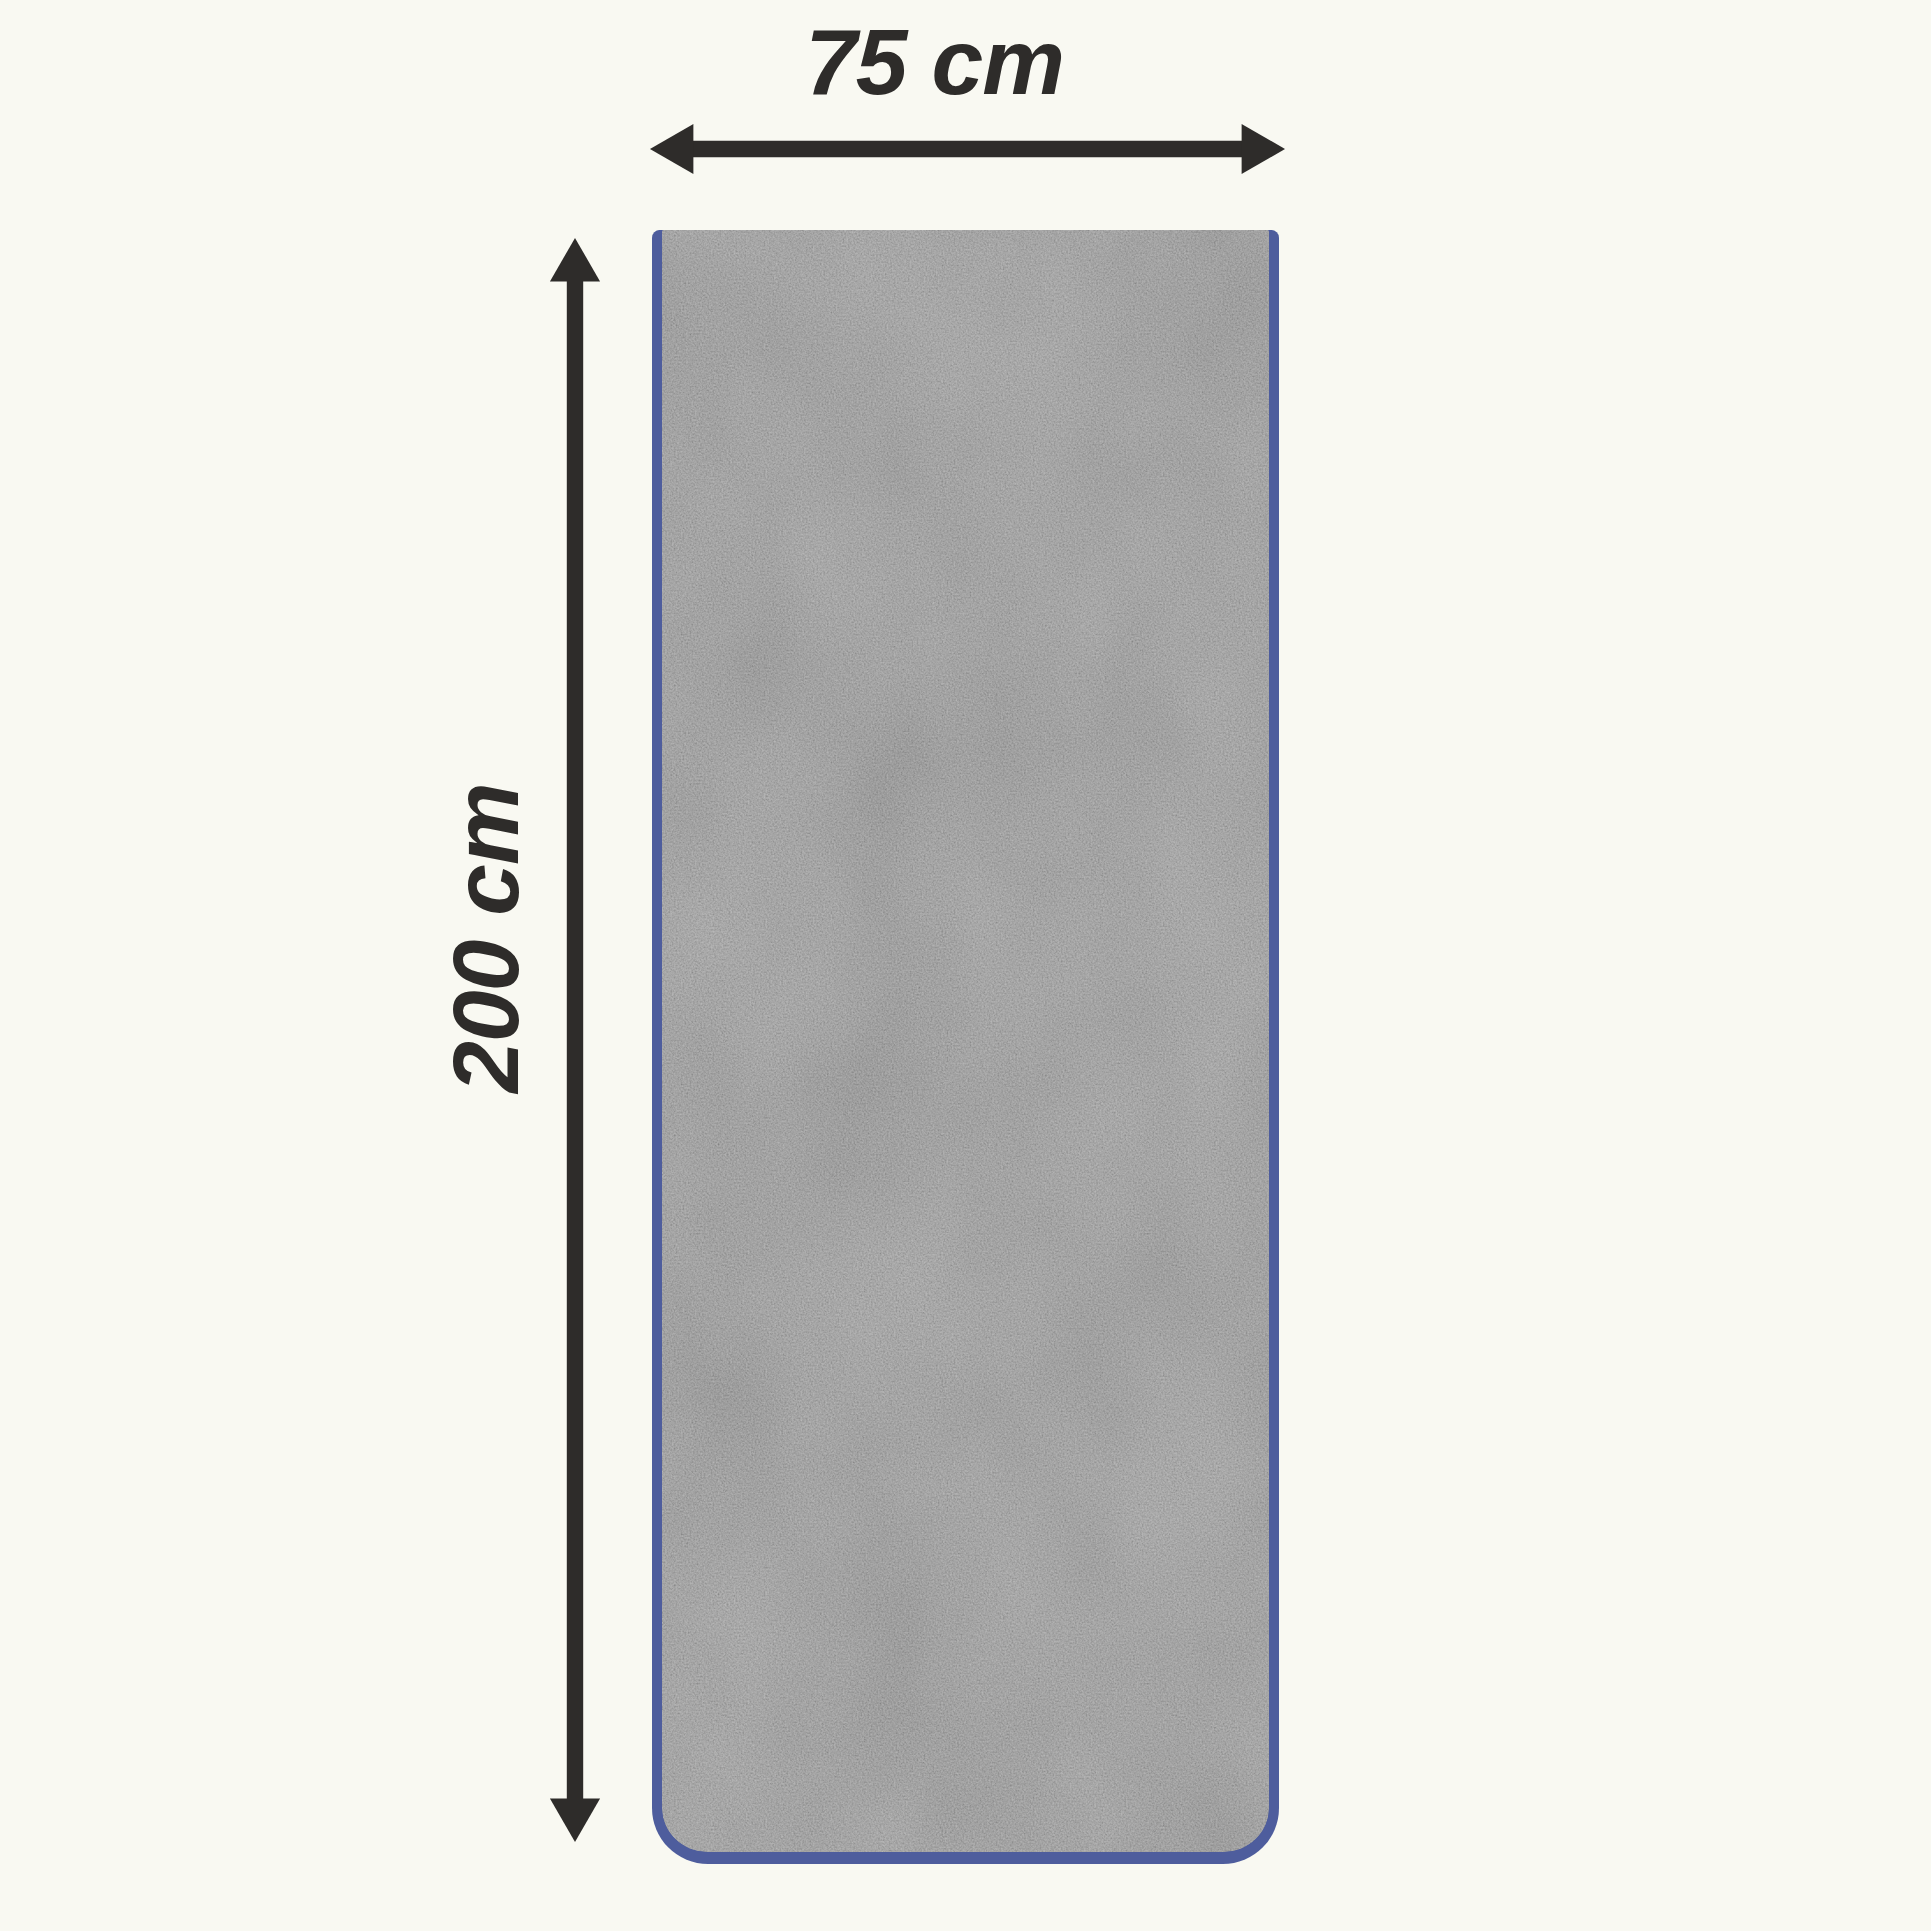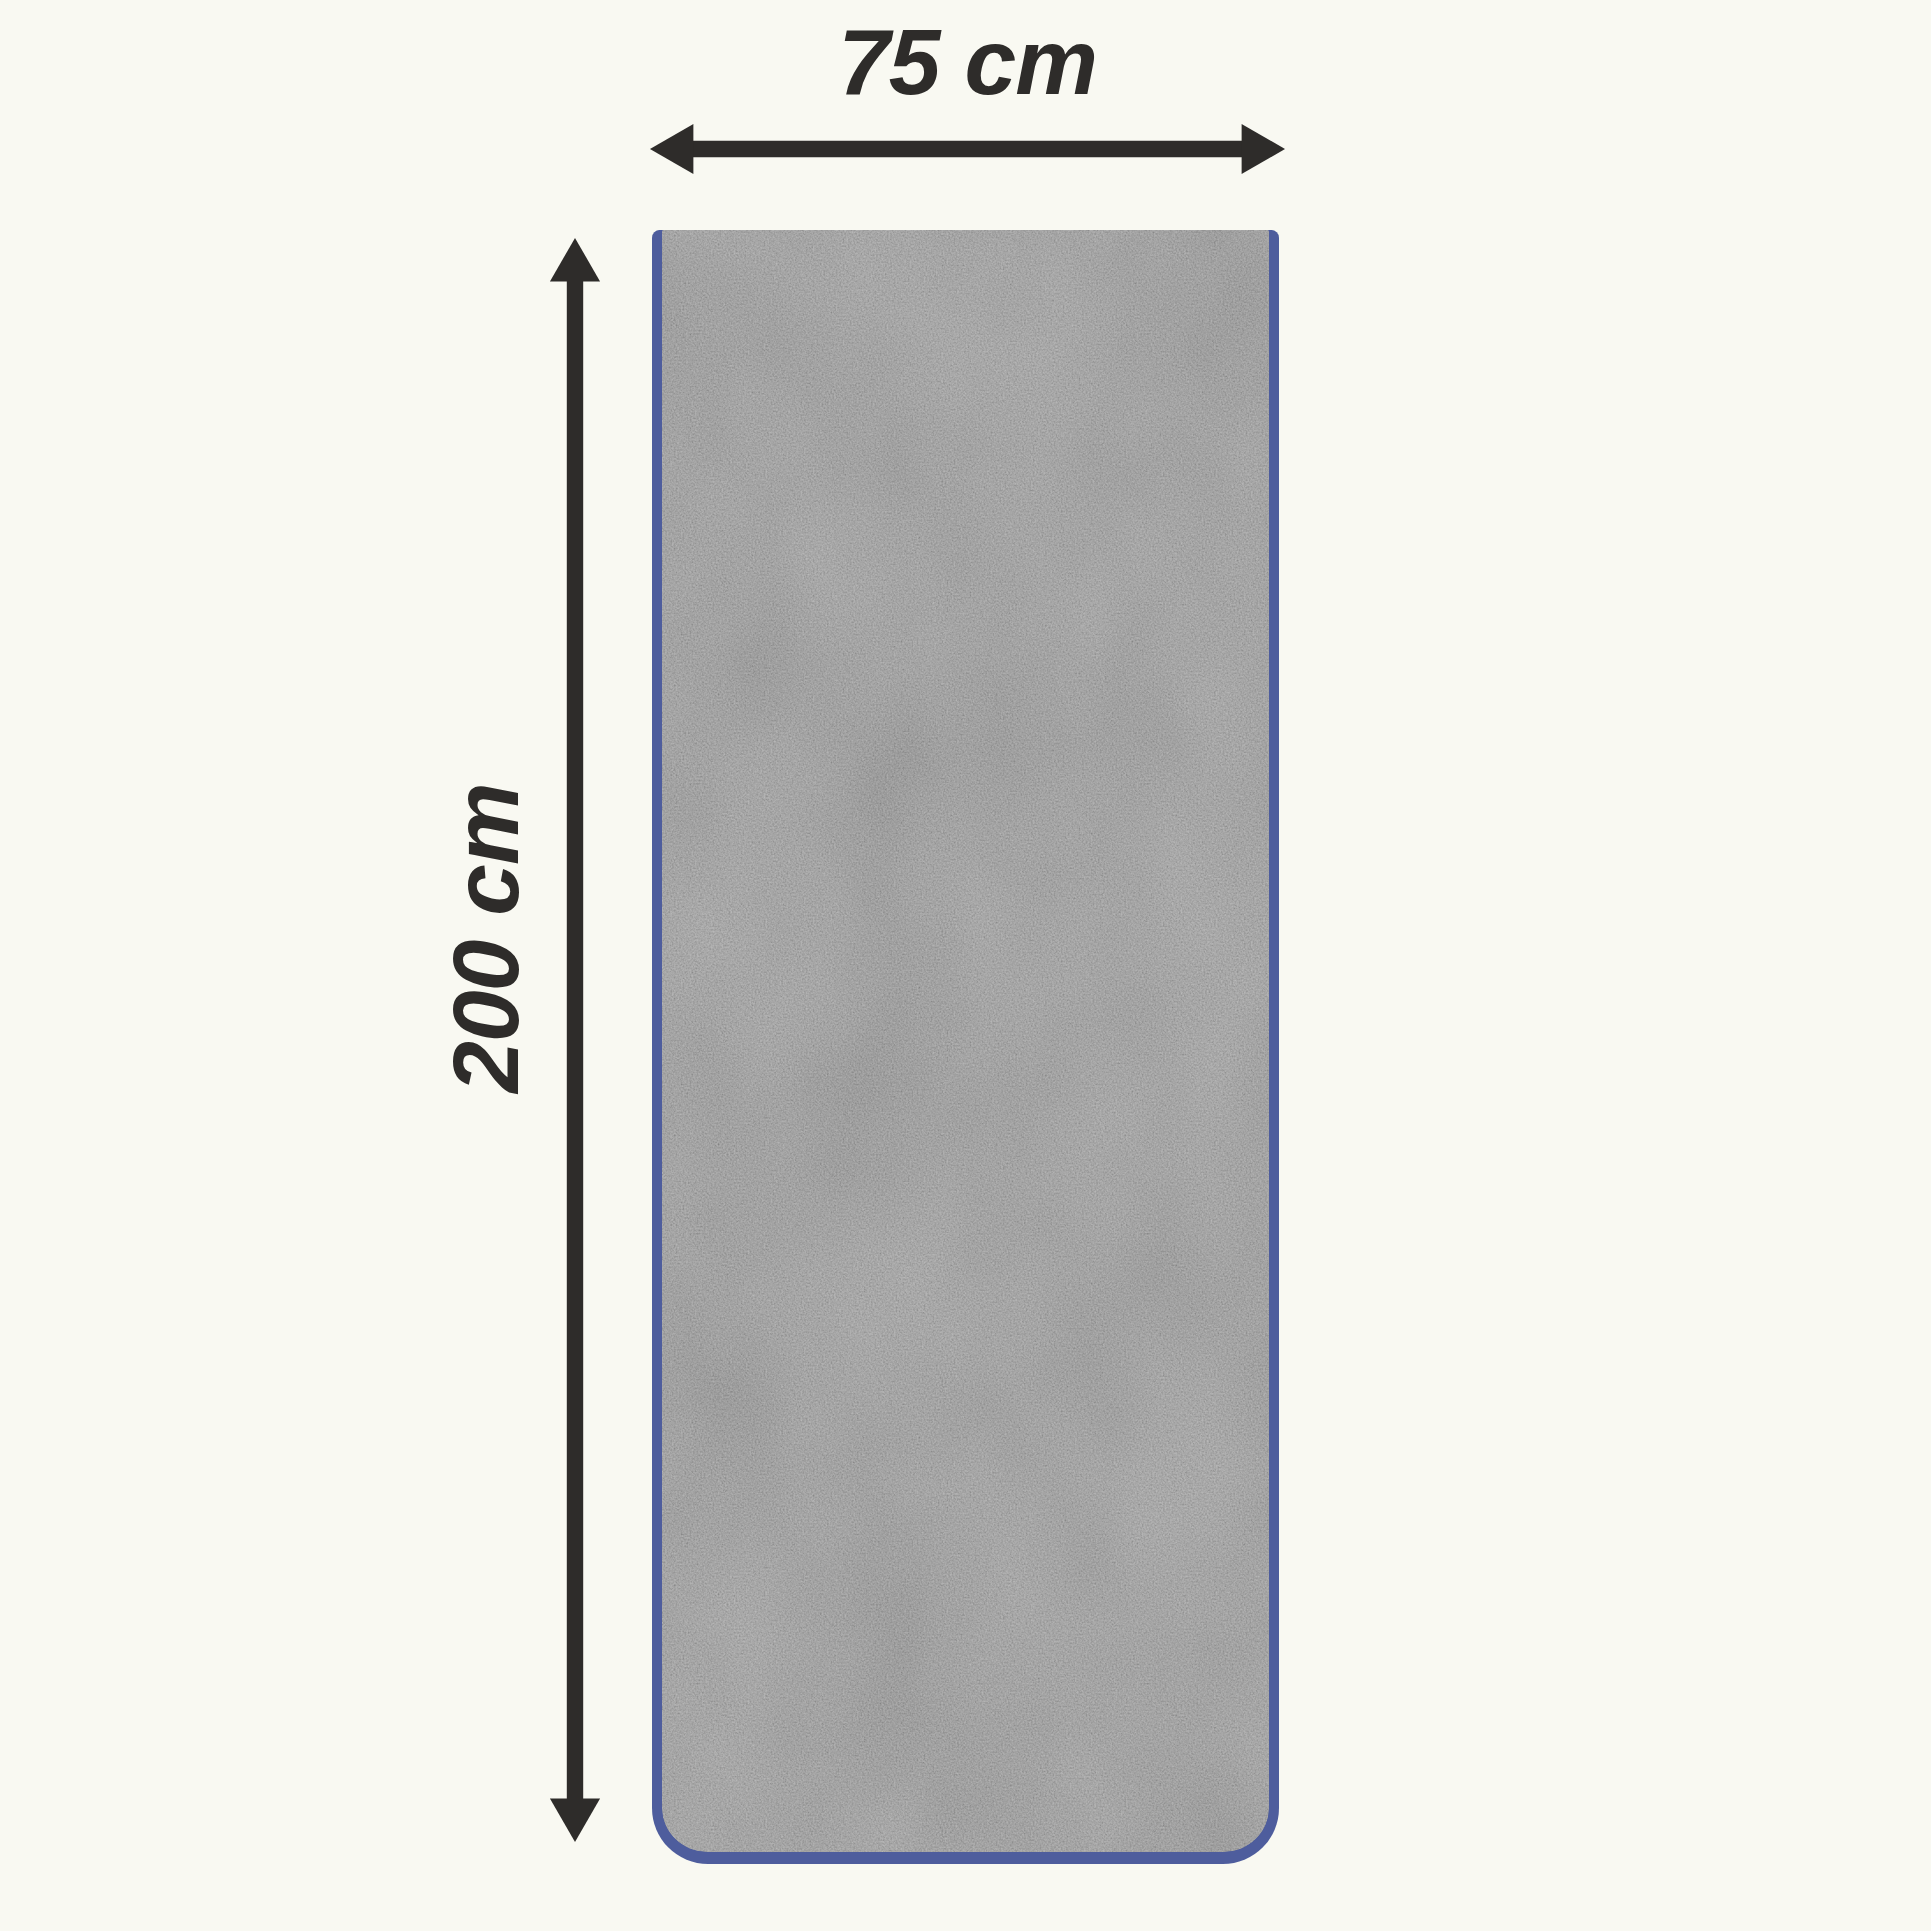--- a/index.html
+++ b/index.html
@@ -23,21 +23,21 @@
     position: absolute;
     color: var(--ink);
     font-size: 93px;
     font-weight: bold;
     font-style: italic;
     letter-spacing: -1px;
     text-align: center;
     white-space: nowrap;
   }
   .dim-label-width {
-    left: 649px; top: 7.7px;
+    left: 616px; top: 7.7px;
     width: 637px; height: 108px;
     line-height: 108px;
   }
   .dim-label-height {
     left: 293px; top: 885px;
     width: 386px; height: 106px;
     line-height: 106px;
     transform: rotate(-90deg);
     transform-origin: 50% 50%;
   }

